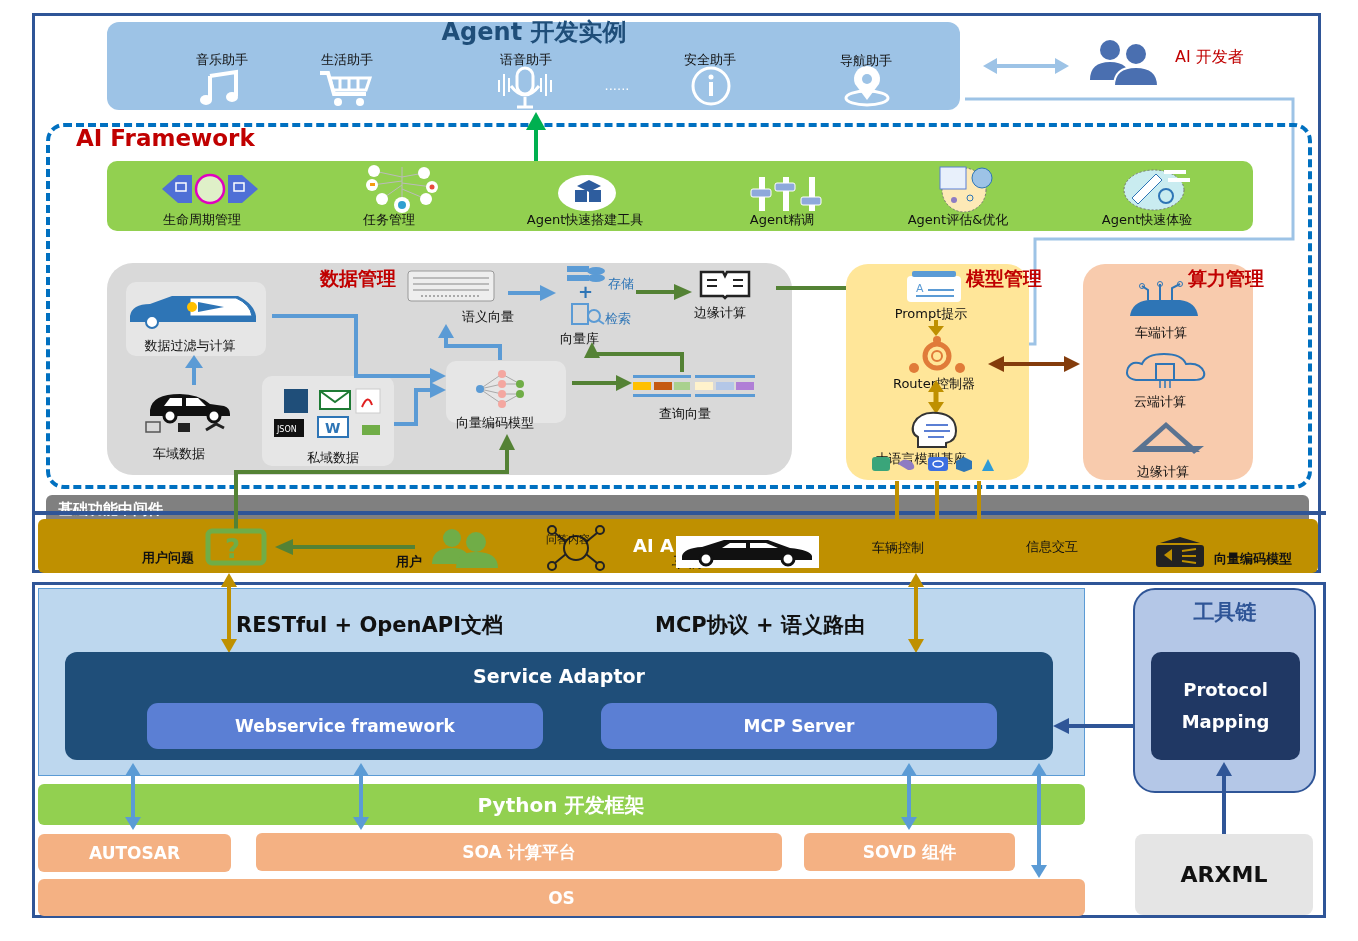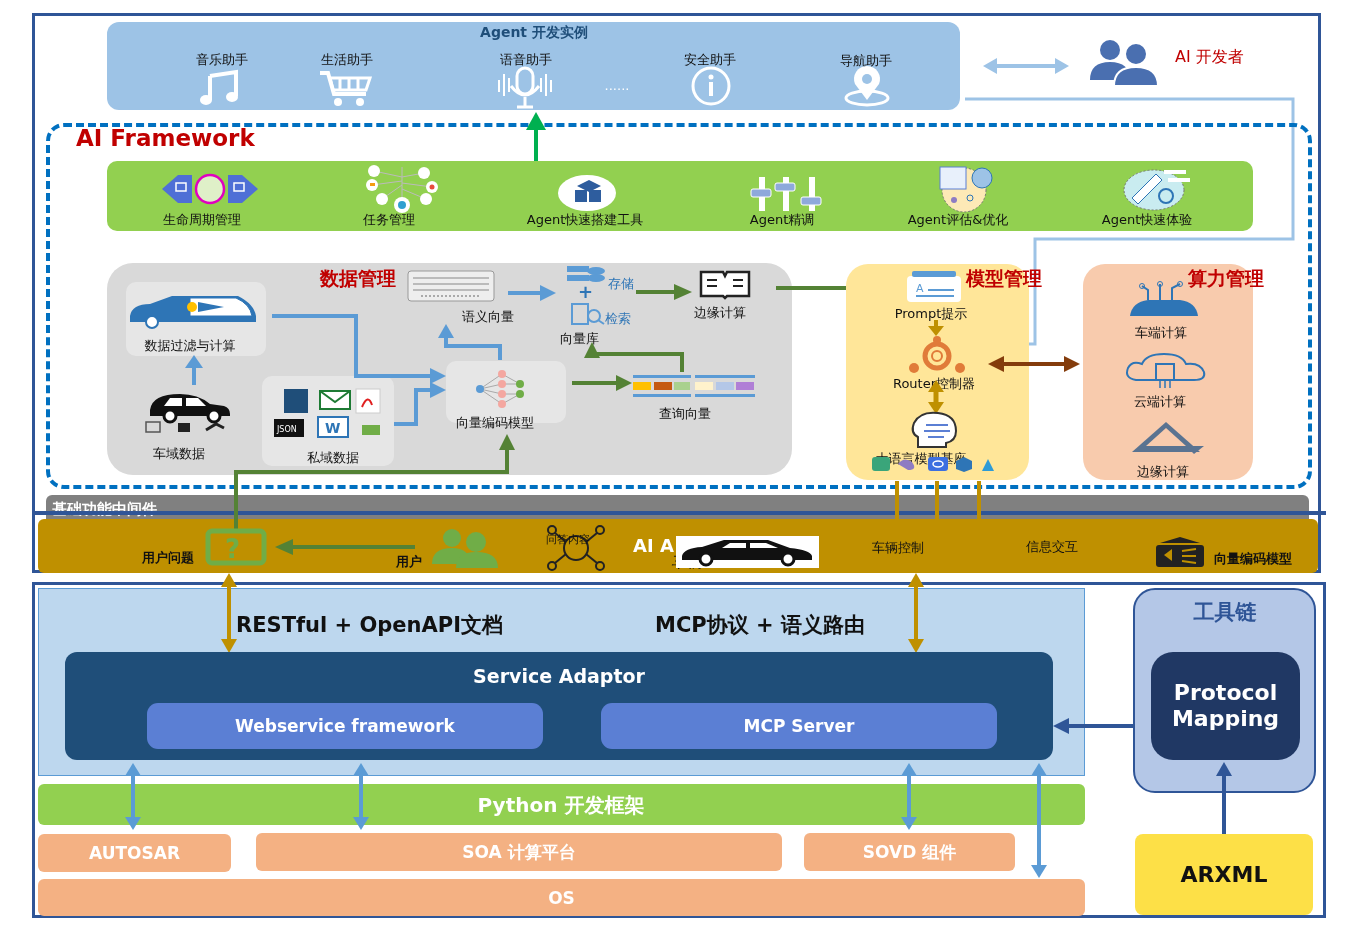--- a/index.html
+++ b/index.html
@@ -32,32 +32,32 @@
 
   
   #svc-bg { left:38px; top:588px; width:1047px; height:188px; background:#bdd7ee; border:1px solid #5b9bd5; box-sizing:border-box; }
   #svc-adaptor { left:65px; top:652px; width:988px; height:108px; background:#1f4e79; border-radius:12px; }
   .svc-sub { background:#5b7fd4; border-radius:11px; position:absolute; color:#fff; font-weight:bold; font-size:17px; display:flex; align-items:center; justify-content:center; }
 
   .green-bar { left:38px; top:784px; width:1047px; height:41px; background:#92d050; border-radius:6px; }
   .orange { background:#f4b183; border-radius:6px; position:absolute; color:#fff; font-weight:bold; font-size:17px; display:flex; align-items:center; justify-content:center; }
 
   #toolchain { left:1133px; top:588px; width:183px; height:205px; background:#b4c7e7; border:2px solid #2f5597; border-radius:22px; box-sizing:border-box; }
-  #proto-box { left:1151px; top:652px; width:149px; height:108px; background:#203864; border-radius:22px; color:#fff; font-weight:bold; font-size:22px; display:flex; align-items:center; justify-content:center; text-align:center; line-height:26px; }
-  #arxml-box { left:1135px; top:834px; width:178px; height:81px; background:#fde047; border-radius:8px; color:#111; font-weight:bold; font-size:22px; display:flex; align-items:center; justify-content:center; }
+  #proto-box { left:1151px; top:652px; width:149px; height:108px; background:#203864; border-radius:10px; color:#fff; font-weight:bold; font-size:18px; display:flex; align-items:center; justify-content:center; text-align:center; line-height:32px; }
+  #arxml-box { left:1135px; top:834px; width:178px; height:81px; background:#e5e5e5; border-radius:8px; color:#111; font-weight:bold; font-size:22px; display:flex; align-items:center; justify-content:center; }
   svg { overflow:visible; }
 </style>
 </head>
 <body>
 
 <div id="outer-top" class="abs"></div>
 <div id="outer-bottom" class="abs"></div>
 
 <div id="agent-panel" class="abs"></div>
-<div class="txt bold center" style="left:534px;top:24px;font-size:14px;color:#1f4e79;">Agent 开发实例</div>
+<div class="txt bold center" style="left:534px;top:16px;font-size:24px;color:#1f4e79;">Agent 开发实例</div>
 
 <div class="txt center" style="left:222px;top:51px;">音乐助手</div>
 <div class="txt center" style="left:347px;top:51px;">生活助手</div>
 <div class="txt center" style="left:526px;top:51px;">语音助手</div>
 <div class="txt center" style="left:710px;top:51px;">安全助手</div>
 <div class="txt center" style="left:866px;top:52px;">导航助手</div>
 <div class="txt center" style="left:617px;top:78px;color:#fff;">......</div>
 
 <svg class="abs" style="left:198px;top:70px;" width="44" height="36">
   <path d="M12 6 L38 2 L38 26" stroke="#fff" stroke-width="4" fill="none"></path>
@@ -417,21 +417,21 @@
 </svg>
 <div class="txt center" style="left:1160px;top:393px;">云端计算</div>
 <svg class="abs" style="left:1130px;top:420px;" width="76" height="36">
   <polygon points="2,32 36,2 70,32" fill="#5a7391"></polygon>
   <polygon points="16,26 36,8 56,26" fill="#f8cbad"></polygon>
   <polygon points="56,26 74,26 64,34" fill="#5a7391"></polygon>
 </svg>
 <div class="txt center" style="left:1163px;top:463px;">边缘计算</div>
 
 <div id="mw-gray" class="abs"></div>
-<div class="txt bold" style="left:52px;top:500px;font-size:15px;color:#fff;">基础功能中间件</div>
+<div class="txt bold" style="left:58px;top:500px;font-size:15px;color:#fff;">基础功能中间件</div>
 <div id="mw-gold" class="abs"></div>
 <div id="mw-line" class="abs"></div>
 
 <svg class="abs" style="left:893px;top:481px;" width="92" height="44">
   <g stroke="#bf9000" stroke-width="4">
       <line x1="4" y1="0" x2="4" y2="44"></line>
       <line x1="44" y1="0" x2="44" y2="44"></line>
       <line x1="86" y1="0" x2="86" y2="44"></line>
     </g>
 </svg>

